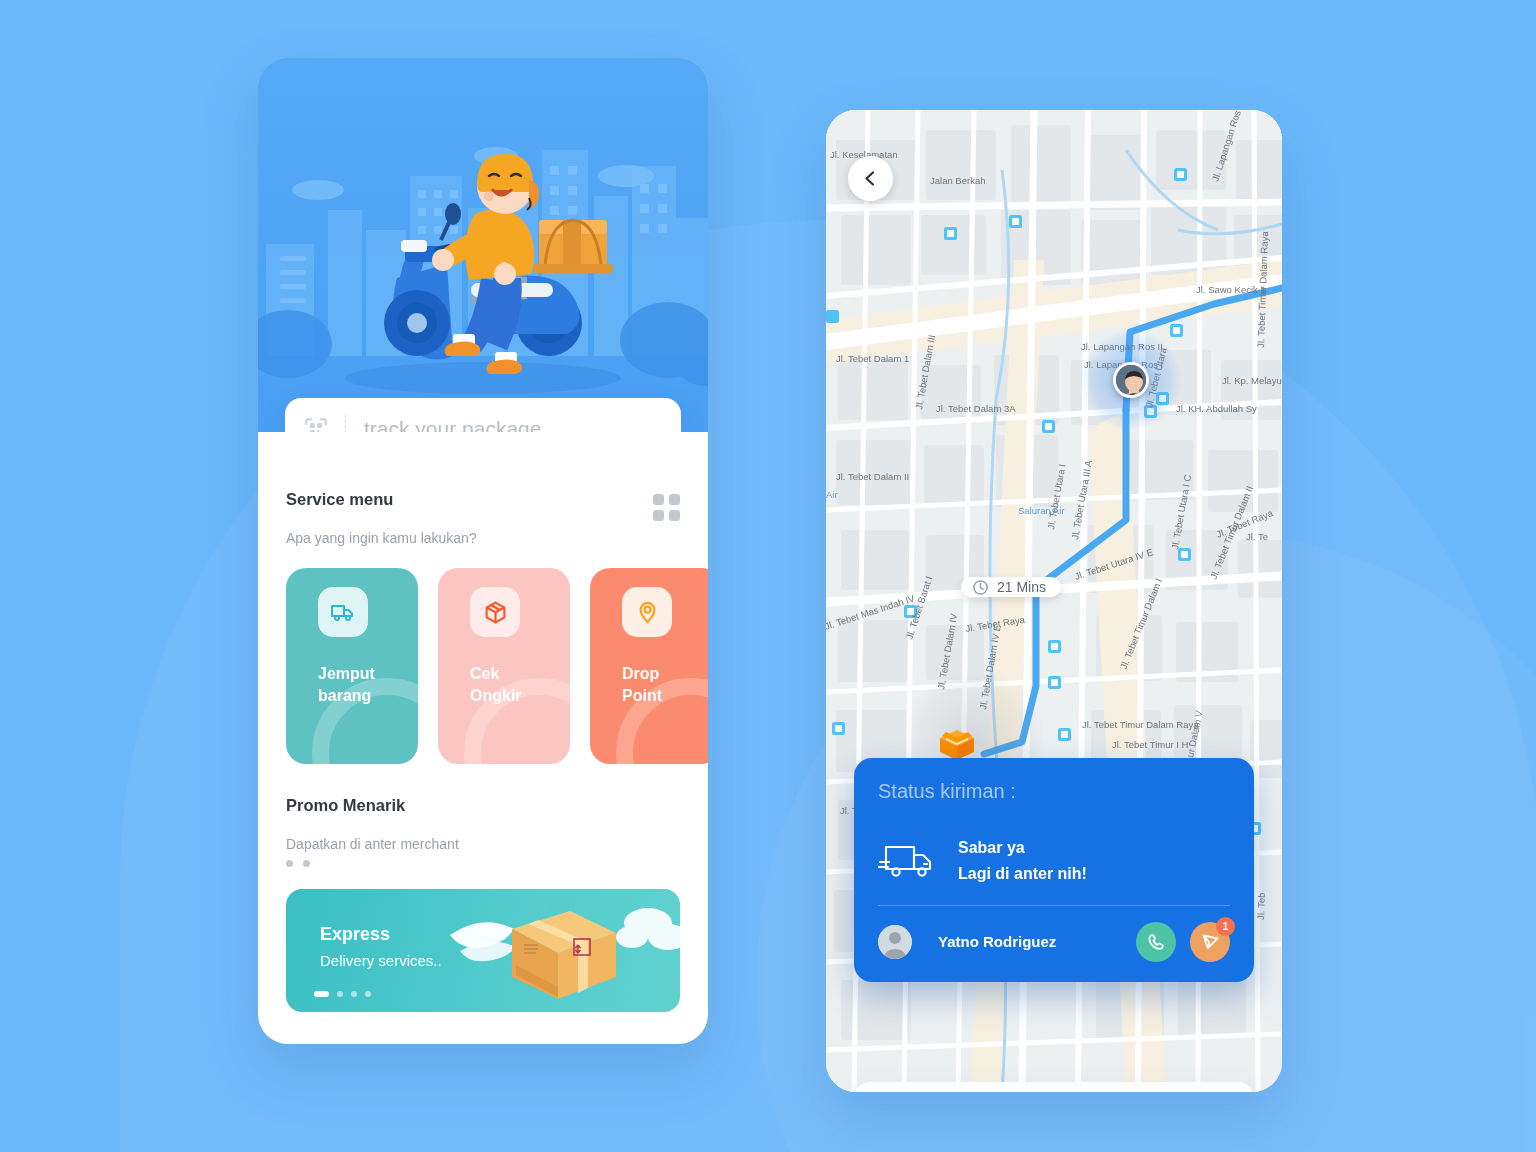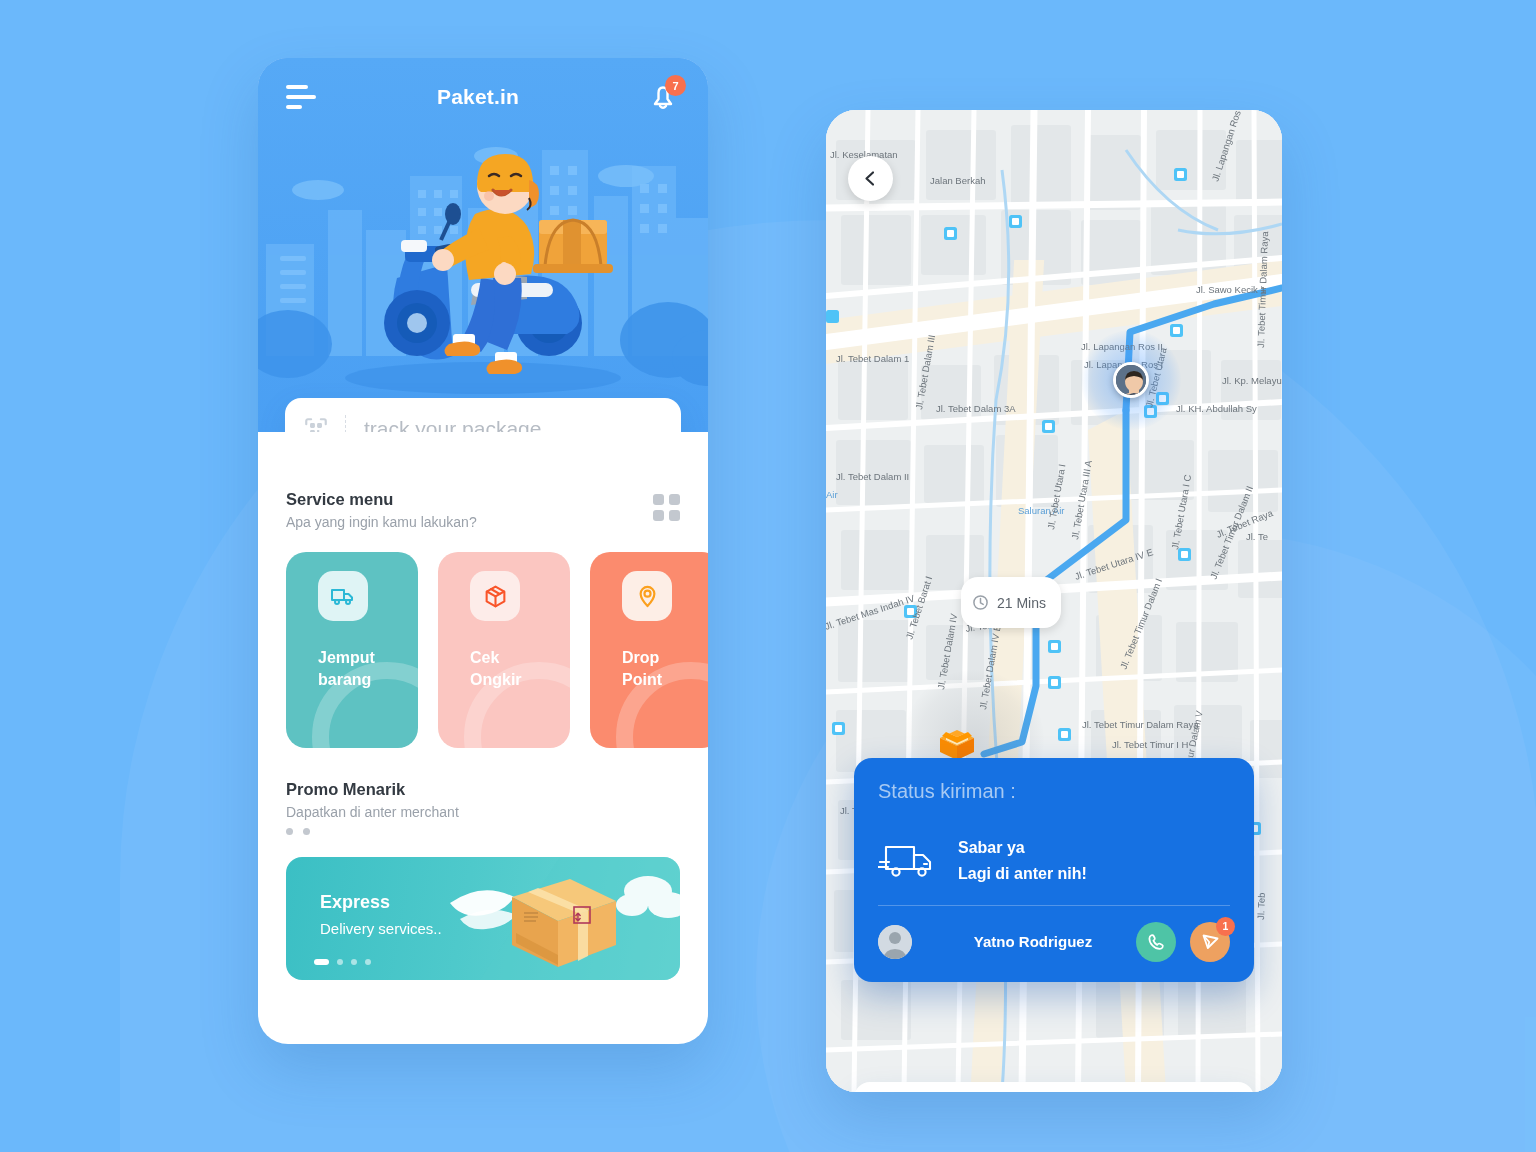--- a/index.html
+++ b/index.html
@@ -94,21 +94,21 @@
     border: 0; outline: 0; flex: 1;
     font-family: inherit; font-size: 21px;
     color: #58606a; background: transparent;
   }
   .search-input::placeholder { color: #b6bcc4; }
 
   .body1 { padding: 58px 28px 0 28px; }
   .sec-head { display: flex; align-items: flex-start; }
   .sec-head .txt { flex: 1; }
   .sec-title { font-size: 16.5px; font-weight: bold; color: #333a42; }
-  .sec-sub { font-size: 14px; color: #9aa1aa; margin-top: 5px; }
+  .sec-sub { font-size: 14px; color: #9aa1aa; margin-top: 21px; }
   .grid-icon { display: grid; grid-template-columns: 11px 11px; gap: 5px; margin-top: 4px; cursor: pointer; }
   .grid-icon span { width: 11px; height: 11px; border-radius: 3px; background: #c3c8cf; }
 
   .cards { display: flex; gap: 20px; margin-top: 22px; }
   .svc {
     position: relative;
     width: 132px; height: 196px;
     border-radius: 20px;
     padding: 19px 32px;
     overflow: hidden;
@@ -171,21 +171,21 @@
   .backbtn {
     position: absolute; left: 22px; top: 46px;
     width: 45px; height: 45px; border-radius: 50%;
     background: #fff;
     display: flex; align-items: center; justify-content: center;
     box-shadow: 0 3px 10px rgba(0,0,0,0.14);
     z-index: 20; cursor: pointer;
   }
   .eta {
     position: absolute; left: 135px; top: 467px;
-    height: 51px; border-radius: 17px;
+    height: 20px; border-radius: 17px;
     background: #fff;
     display: flex; align-items: center; gap: 8px;
     padding: 0 15px 0 11px;
     box-shadow: 0 3px 10px rgba(0,0,0,0.13);
     z-index: 20;
     text-align: right;
   }
   .eta span { font-size: 14px; color: #5d646c; font-weight: 500; }
   .rider {
     position: absolute; left: 287px; top: 252px;
@@ -223,21 +223,21 @@
   .st-row { display: flex; align-items: center; gap: 22px; margin-top: 32px; }
   .st-msg { color: #fff; font-size: 16px; font-weight: bold; line-height: 1.65; white-space: pre-line; }
   .st-sep { height: 1px; background: rgba(255,255,255,0.26); margin: 17px 0 0 0; }
   .st-row2 { display: flex; align-items: center; margin-top: 16px; }
   .avatar {
     width: 34px; height: 34px; border-radius: 50%;
     background: #cfd9e3; flex: none;
     display: flex; align-items: flex-end; justify-content: center;
     overflow: hidden;
   }
-  .courier { color: #fff; font-size: 15px; font-weight: bold; margin-left: 18px; flex: 1; text-align: center; }
+  .courier { color: #fff; font-size: 15px; font-weight: bold; margin-left: 26px; flex: 1; }
   .act {
     width: 40px; height: 40px; border-radius: 50%;
     display: flex; align-items: center; justify-content: center;
     flex: none; cursor: pointer; position: relative;
   }
   .act.call { background: #4ec4a6; }
   .act.msg { background: #eea160; margin-left: 14px; }
   .msg-badge { right: -5px; top: -5px; min-width: 19px; height: 19px; font-size: 10.5px; }
 
   .resi {
@@ -371,35 +371,20 @@
       <path d="M124 56 q0 -30 28 -30 q28 0 28 30 q0 6 -4 8 l-48 0 q-4 -2 -4 -8z" fill="#f5a623"></path>
       <path d="M176 52 q10 2 10 14 q0 12 -10 14z" fill="#f0912b"></path>
       <path d="M140 62 q8 10 18 0" stroke="#b8552a" stroke-width="3" fill="none" stroke-linecap="round"></path>
       <path d="M140 62 q8 12 18 0 z" fill="#c9522b"></path>
       <path d="M136 48 q5 -4 10 0" stroke="#3a2a24" stroke-width="2.5" fill="none" stroke-linecap="round"></path>
       <path d="M158 48 q5 -4 10 0" stroke="#3a2a24" stroke-width="2.5" fill="none" stroke-linecap="round"></path>
       <circle cx="136" cy="68" r="5" fill="#f8b9a0" opacity=".7"></circle>
       <path d="M176 70 q4 8 -2 12" stroke="#3a2a24" stroke-width="2" fill="none"></path>
     </svg>
 
-    <div class="topbar">
-      <div class="hamburger">
-          <i></i>
-          <i></i>
-          <i></i>
-        </div>
-      <div class="app-title">Paket.in</div>
-      <div class="bell-wrap">
-        <svg width="34" height="34" viewBox="0 0 34 34">
-          <path d="M9 24 L25 24 L21.5 19 L21.5 13 Q21.5 7.5 17 7.5 Q12.5 7.5 12.5 13 L12.5 19 Z" fill="none" stroke="#fff" stroke-width="2.4" stroke-linejoin="round"></path>
-          <path d="M14 26 q3 3.5 6 0" fill="none" stroke="#fff" stroke-width="2.4" stroke-linecap="round"></path>
-        </svg>
-        <div class="badge bell-badge">7</div>
-      </div>
-    </div>
 
     <div class="searchbar">
       <svg class="qr" viewBox="0 0 24 24">
         <g fill="none" stroke="#cbd2da" stroke-width="2" stroke-linecap="round">
           <path d="M3 7.5V4.5A1.5 1.5 0 014.5 3h3"></path>
             <path d="M16.5 3h3A1.5 1.5 0 0121 4.5v3"></path>
           <path d="M21 16.5v3a1.5 1.5 0 01-1.5 1.5h-3"></path>
             <path d="M7.5 21h-3A1.5 1.5 0 013 19.5v-3"></path>
         </g>
         <g fill="#cbd2da">

